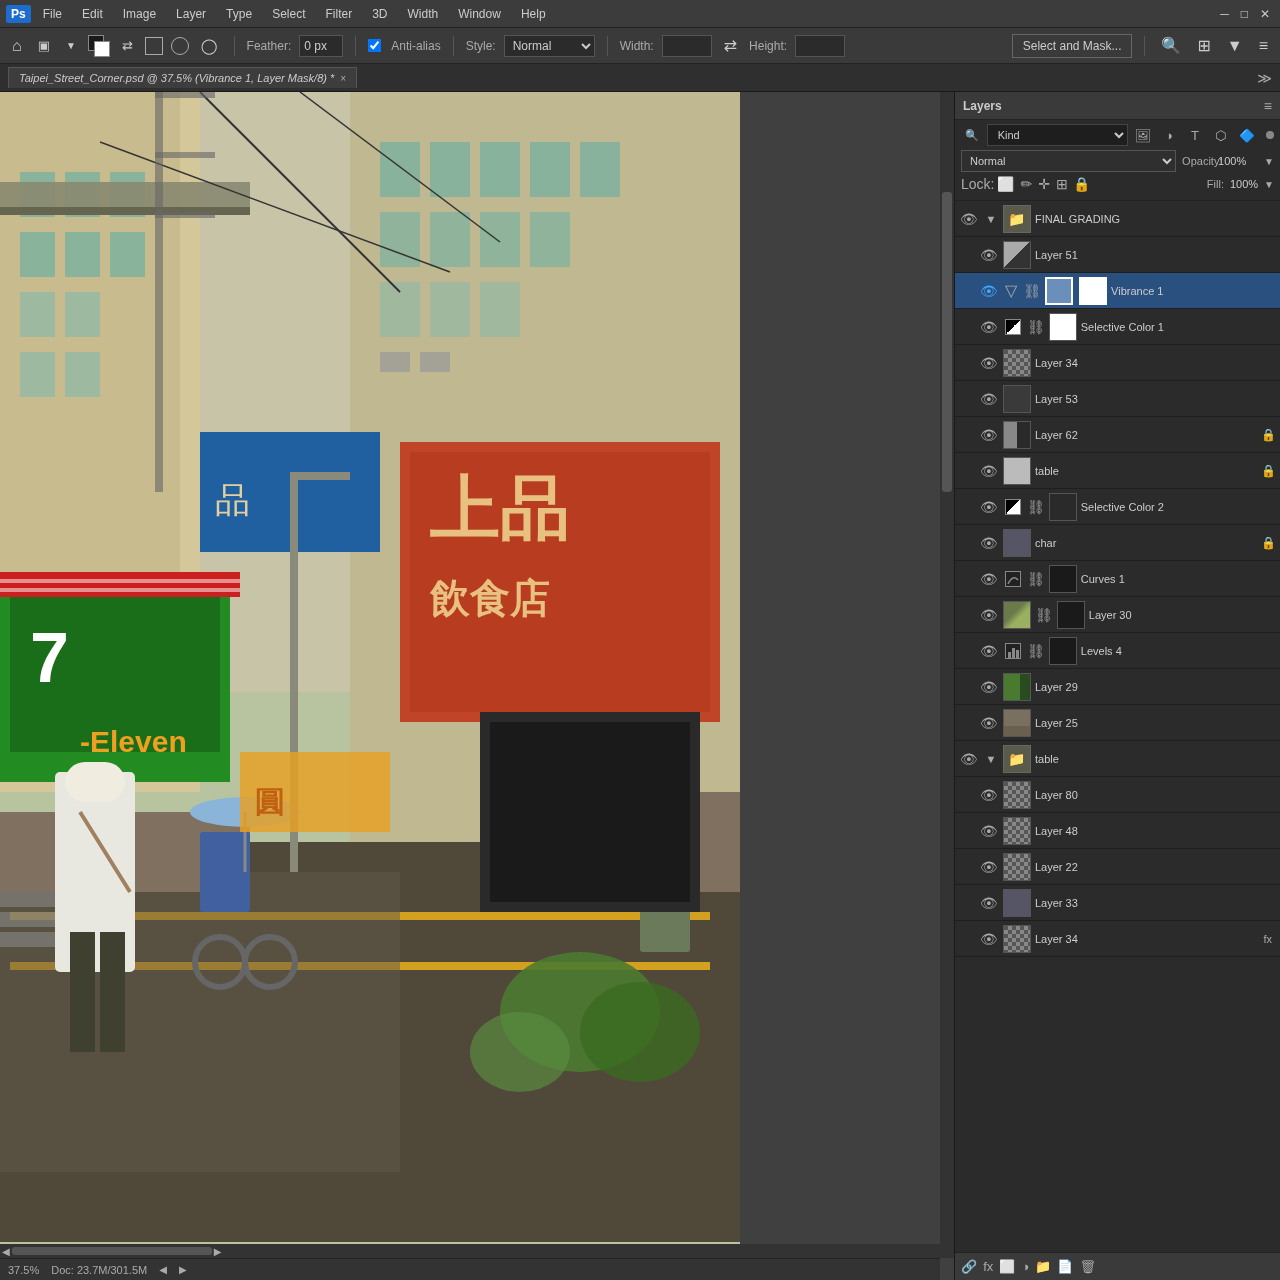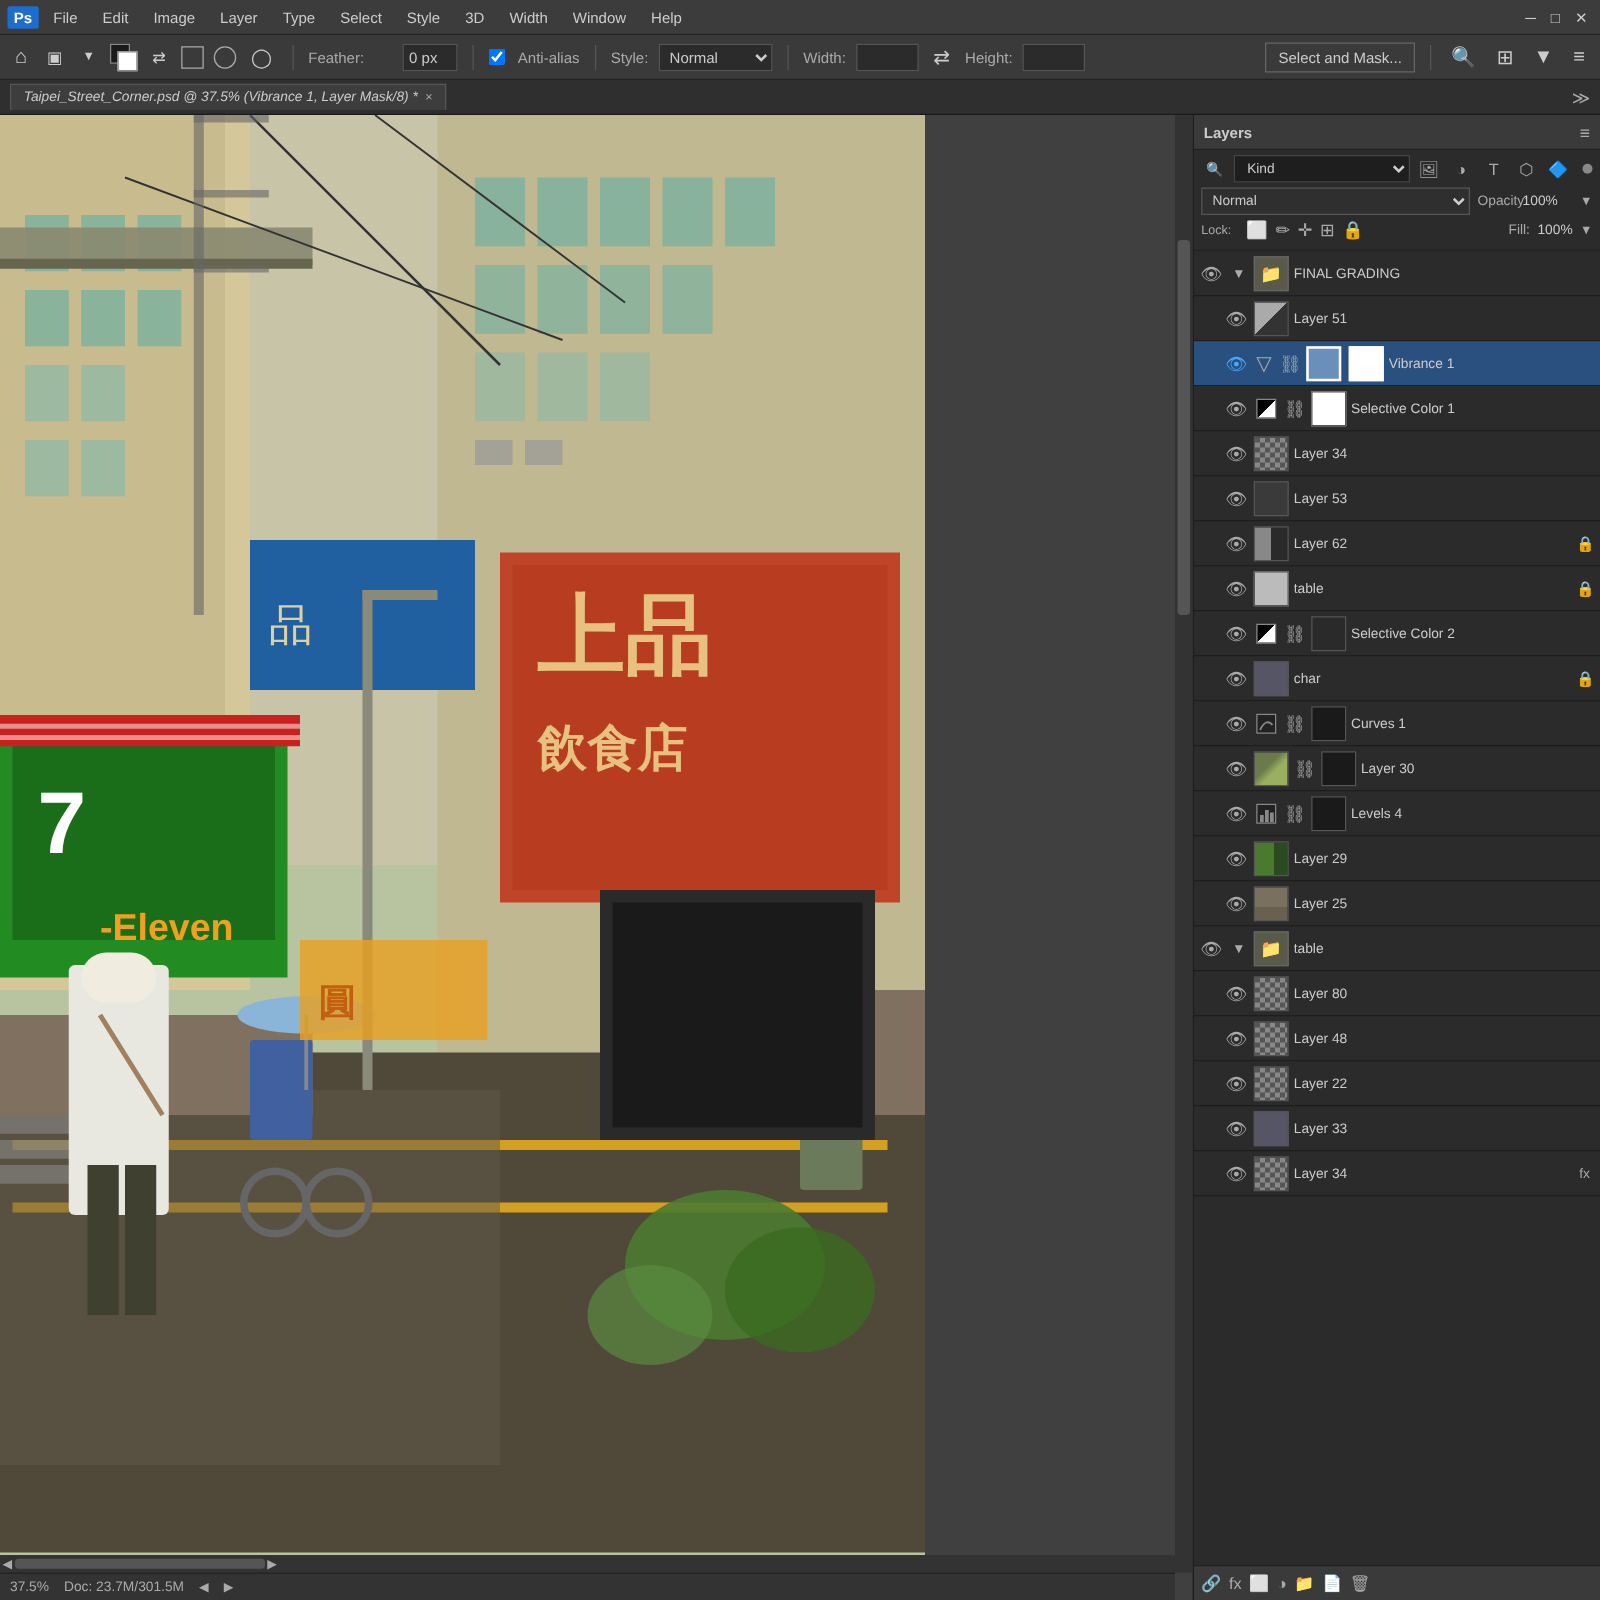--- a/index.html
+++ b/index.html
@@ -52,21 +52,21 @@
     .layer-controls { padding: 4px 6px; background: #2b2b2b; border-bottom: 1px solid #222; }
     .layer-search-row { display: flex; align-items: center; gap: 4px; margin-bottom: 4px; }
     .layer-search { background: #1e1e1e; border: 1px solid #444; color: #ccc; height: 22px; flex: 1; padding: 0 6px; font-size: 11px; }
     .filter-icon { background: none; border: none; color: #aaa; cursor: pointer; font-size: 13px; width: 22px; height: 22px; display: flex; align-items: center; justify-content: center; }
     .filter-dot { width: 8px; height: 8px; background: #888; border-radius: 50%; margin-left: 4px; }
     .blend-row { display: flex; align-items: center; gap: 6px; margin-bottom: 4px; }
     .blend-select { background: #2f2f2f; border: 1px solid #555; color: #ccc; height: 22px; flex: 1; padding: 0 4px; font-size: 11px; }
     .opacity-label { color: #aaa; font-size: 11px; width: 30px; }
     .opacity-val { color: #ccc; font-size: 11px; width: 40px; }
     .lock-row { display: flex; align-items: center; gap: 6px; margin-bottom: 4px; }
-    .lock-label { color: #aaa; font-size: 10px; width: 30px; }
+    .lock-label { color: #aaa; font-size: 14px; width: 30px; }
     .lock-icon { background: none; border: none; color: #aaa; cursor: pointer; font-size: 14px; }
     .fill-label { color: #aaa; font-size: 11px; }
     .fill-val { color: #ccc; font-size: 11px; }
 
     
     .layer-list { flex: 1; overflow-y: auto; overflow-x: hidden; background: #2b2b2b; }
     .layer-list::-webkit-scrollbar { width: 10px; }
     .layer-list::-webkit-scrollbar-track { background: #2b2b2b; }
     .layer-list::-webkit-scrollbar-thumb { background: #555; }
 
@@ -101,21 +101,21 @@
 <body>
 
 <div id="menubar">
   <span style="background:#1d6dce;color:#fff;font-weight:bold;padding:2px 5px;font-size:12px;border-radius:2px;">Ps</span>
   <span class="menu-item">File</span>
   <span class="menu-item">Edit</span>
   <span class="menu-item">Image</span>
   <span class="menu-item">Layer</span>
   <span class="menu-item">Type</span>
   <span class="menu-item">Select</span>
-  <span class="menu-item">Style</span>
+  <span class="menu-item">Filter</span>
   <span class="menu-item">3D</span>
   <span class="menu-item">Width</span>
   <span class="menu-item">Window</span>
   <span class="menu-item">Help</span>
   <div style="flex:1;"></div>
   <button class="toolbar-btn" style="font-size:12px;">─</button>
   <button class="toolbar-btn" style="font-size:12px;">□</button>
   <button class="toolbar-btn" style="font-size:12px;">✕</button>
 </div>
 
@@ -131,21 +131,21 @@
     <div style="position:absolute;top:6px;left:6px;width:16px;height:16px;background:#fff;border:1px solid #888;"></div>
   </div>
   <button class="toolbar-btn" style="font-size:13px;">⇄</button>
 
   <button class="toolbar-btn" style="border:1px solid #aaa;width:18px;height:18px;font-size:8px;"> </button>
   <button class="toolbar-btn" style="border:1px solid #aaa;width:18px;height:18px;border-radius:50%;font-size:8px;"> </button>
   <button class="toolbar-btn" style="font-size:15px;">◯</button>
 
   <div class="toolbar-sep"></div>
   <span class="toolbar-label">Feather:</span>
-  <input class="toolbar-input" value="0 px" style="width: 44px; margin-left: 23px;">
+  <input class="toolbar-input" value="0 px" style="width: 44px;">
   <div class="toolbar-sep"></div>
   <input type="checkbox" class="toolbar-checkbox" checked="" style="">
   <span class="toolbar-label">Anti-alias</span>
   <div class="toolbar-sep"></div>
   <span class="toolbar-label">Style:</span>
   <select class="toolbar-select">
     <option>Normal</option>
     <option>Fixed Ratio</option>
     <option>Fixed Size</option>
   </select>

